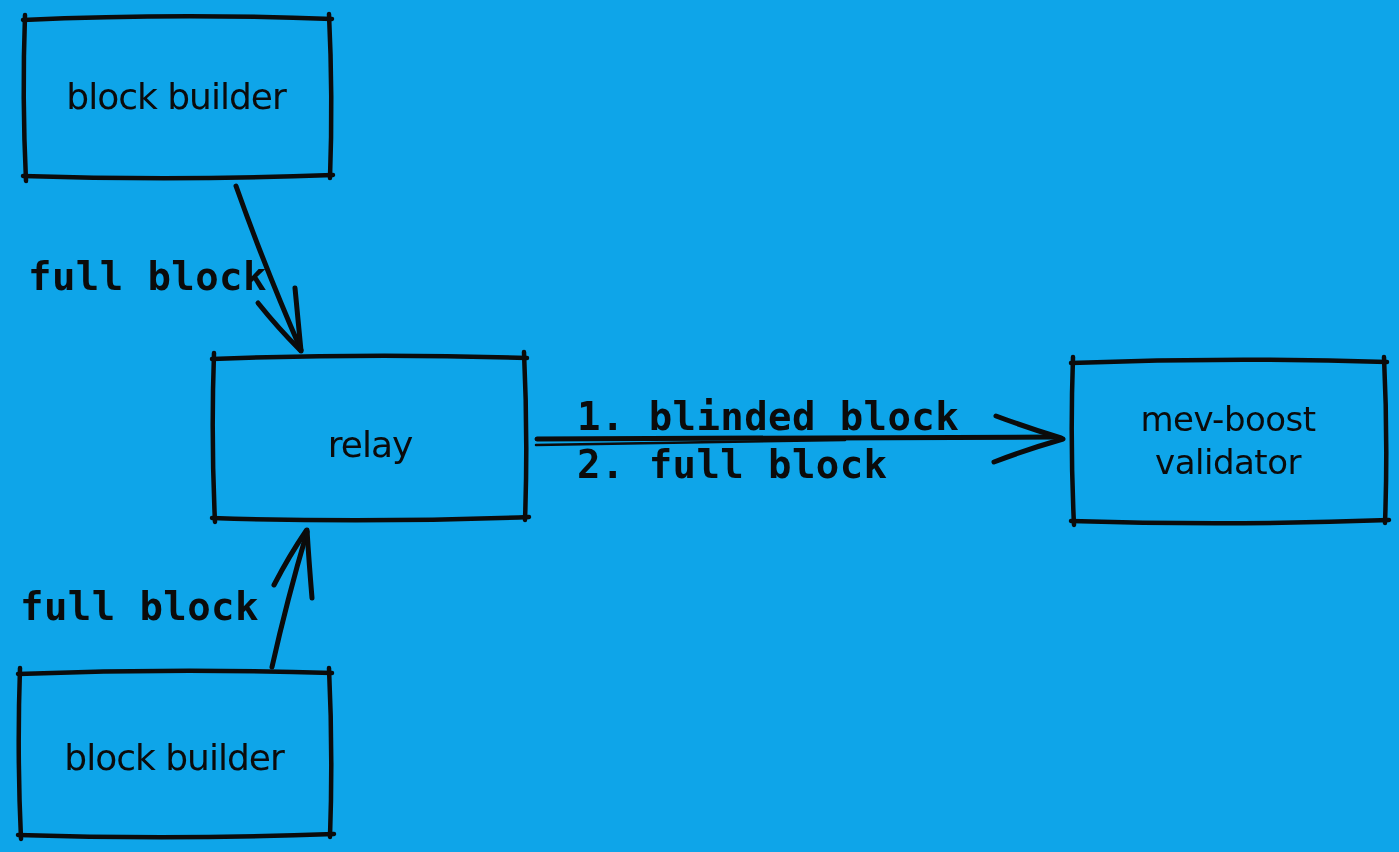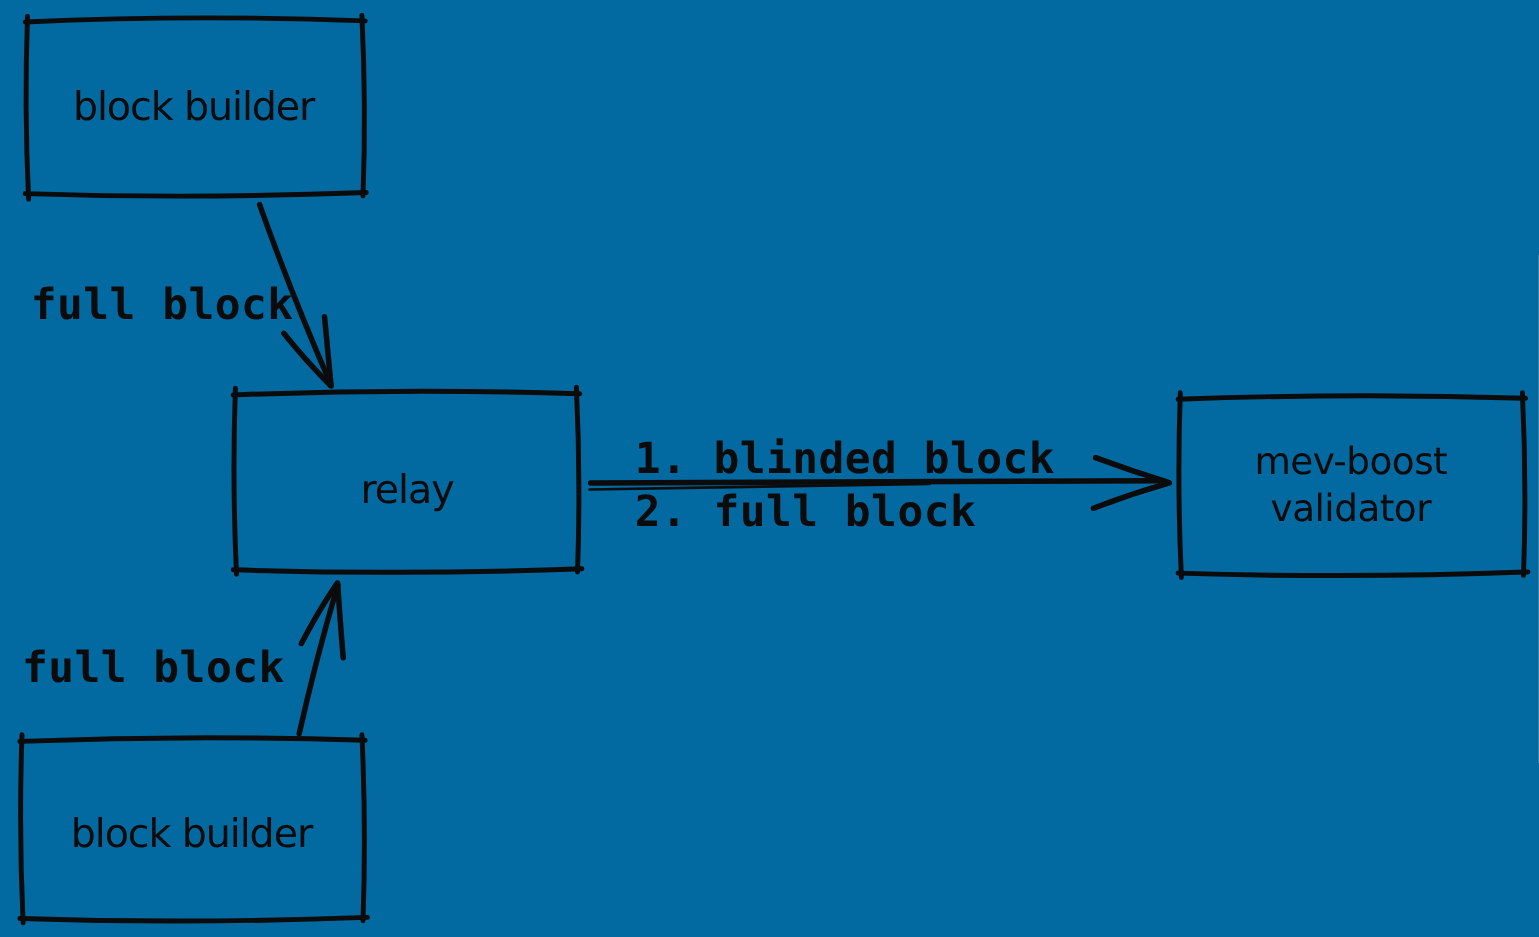--- a/index.html
+++ b/index.html
@@ -4,21 +4,21 @@
 <style>
   html, body {
     margin: 0;
     padding: 0;
     background: #ffffff;
   }
   .canvas {
     position: relative;
     width: 1399px;
     height: 852px;
-    background: #0369a1;
+    background: #0ea5e9;
     overflow: hidden;
   }
   svg { display: block; }
   .sketch-stroke {
     fill: none;
     stroke: #0b0b0b;
     stroke-width: 4.5;
     stroke-linecap: round;
     stroke-linejoin: round;
   }

